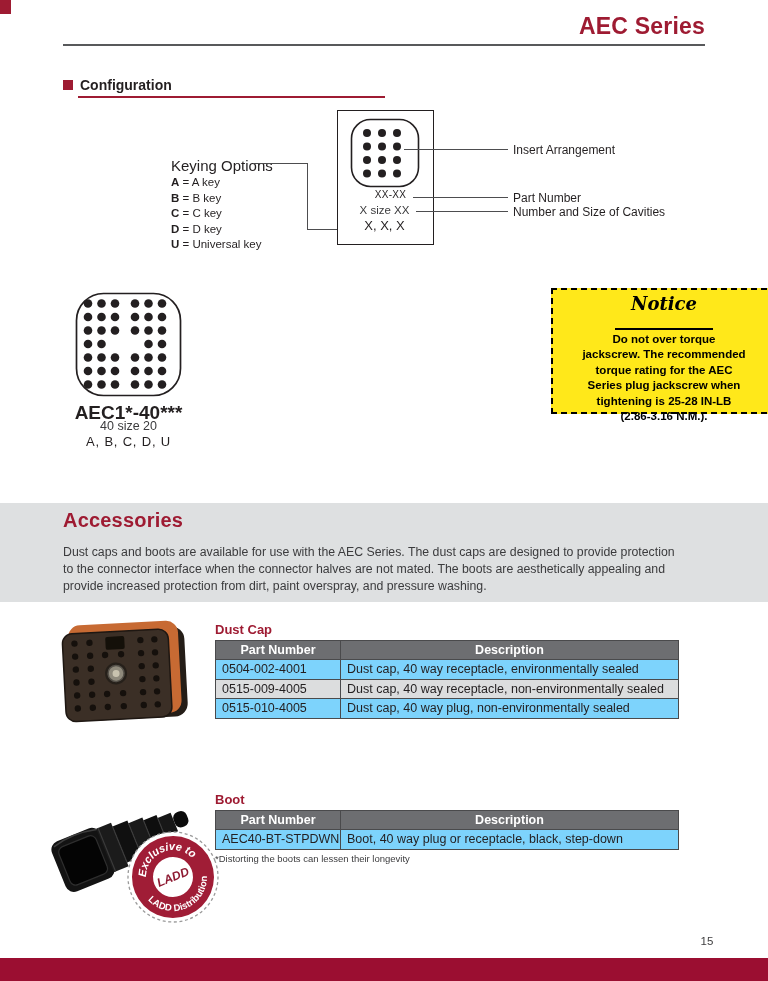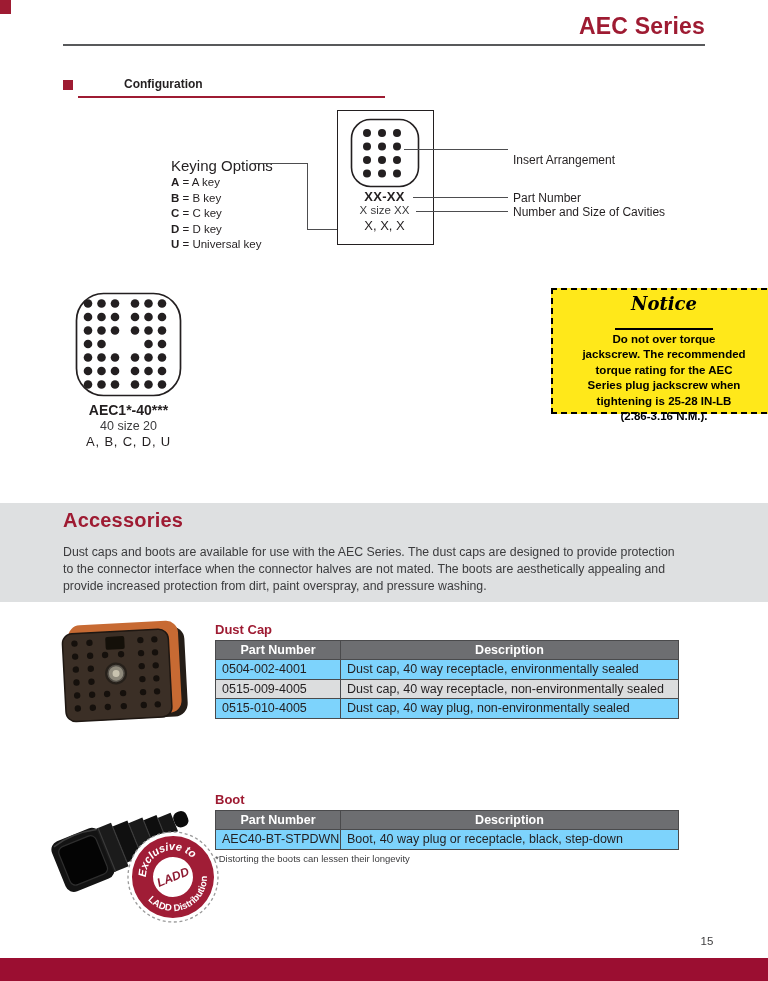--- a/index.html
+++ b/index.html
@@ -8,43 +8,43 @@
   #page{position:relative;width:768px;height:981px;background:#fff;}
 
   
   .maroon{color:var(--maroon,#9E1B32);}
   #corner-mark{left:0;top:0;width:11px;height:14px;background:var(--maroon,#9E1B32);}
   #page-title{top:13px;right:63px;font-size:23px;font-weight:bold;letter-spacing:.2px;}
   #top-rule{left:63px;top:44px;width:642px;height:2px;background:#58595B;}
 
   
   #cfg-bullet{left:63px;top:80px;width:10px;height:10px;background:var(--maroon,#9E1B32);}
-  #cfg-label{left:80px;top:77px;font-size:12px;font-weight:bold;color:#231F20;margin-left:44px;}
+  #cfg-label{left:80px;top:77px;font-size:14px;font-weight:bold;color:#231F20;}
   #cfg-underline{left:78px;top:96px;width:307px;height:2px;background:var(--maroon,#9E1B32);}
 
   
   .pline{background:#4D4D4F;}
 
   
   #keying-label{left:171px;top:157px;font-size:15px;color:#231F20;}
   #key-list{left:171px;top:175px;font-size:11.5px;color:#231F20;}
   #key-list .key-item{line-height:15.6px;}
   #key-list b{font-weight:bold;}
 
   
   #diagram-box{left:337px;top:110px;width:95px;height:133px;border:1.5px solid #231F20;background:#fff;}
   .dtext{left:337px;width:95px;text-align:center;color:#231F20;}
-  #d-part{top:189px;font-size:13px;font-weight:bold;letter-spacing:.3px;}
+  #d-part{top:189px;font-size:10px;font-weight:normal;letter-spacing:.3px;margin-left:6px;}
   #d-size{top:204px;font-size:11.5px;color:#3B3B3D;}
   #d-keys{top:218px;font-size:13px;font-weight:normal;}
   .callout{color:#231F20;font-size:12px;white-space:nowrap;}
 
   
   .conn-label{left:40px;width:177px;text-align:center;color:#231F20;}
-  #conn-part{top:402px;font-size:14px;font-weight:bold;}
+  #conn-part{top:402px;font-size:19px;font-weight:bold;}
   #conn-size{top:419px;font-size:12.5px;color:#3B3B3D;}
   #conn-keys{top:434px;font-size:13px;letter-spacing:.8px;}
 
   
   #notice{left:551px;top:288px;width:222px;height:122px;background:var(--notice_yellow,#FFE81A);
     border:2px dashed #000;text-align:center;}
   #notice-title{display:inline-block;margin-top:3px;padding:0 16px 14px 16px;border-bottom:2px solid #000;
     font-family:"DejaVu Serif", serif;font-style:italic;font-weight:bold;font-size:18px;color:#000;}
   #notice-body{margin-top:2px;font-size:11.5px;font-weight:bold;color:#000;line-height:15.4px;}
 
@@ -117,21 +117,21 @@
         <circle cx="47" cy="55.5" r="4"></circle>
     </g>
   </svg>
   <div id="d-part" class="abs dtext">XX-XX</div>
   <div id="d-size" class="abs dtext">X size XX</div>
   <div id="d-keys" class="abs dtext">X, X, X</div>
 
   <div class="abs pline" style="left:404px;top:149px;width:104px;height:1.3px"></div>
   <div class="abs pline" style="left:413px;top:197px;width:95px;height:1.3px"></div>
   <div class="abs pline" style="left:416px;top:211px;width:92px;height:1.3px"></div>
-  <div class="abs callout" style="left:513px;top:153px">Insert Arrangement</div>
+  <div class="abs callout" style="left:513px;top:143px">Insert Arrangement</div>
   <div class="abs callout" style="left:513px;top:191px">Part Number</div>
   <div class="abs callout" style="left:513px;top:205px">Number and Size of Cavities</div>
 
   <svg class="abs" style="left:75px;top:292px" width="107" height="105" viewBox="0 0 107 105">
     <rect x="1.5" y="1.5" width="104" height="102" rx="27" fill="#fff" stroke="#231F20" stroke-width="1.7"></rect>
     <g fill="#231F20">
 
       <circle cx="13" cy="11.5" r="4.3"></circle>
         <circle cx="26.5" cy="11.5" r="4.3"></circle>
         <circle cx="40" cy="11.5" r="4.3"></circle>

